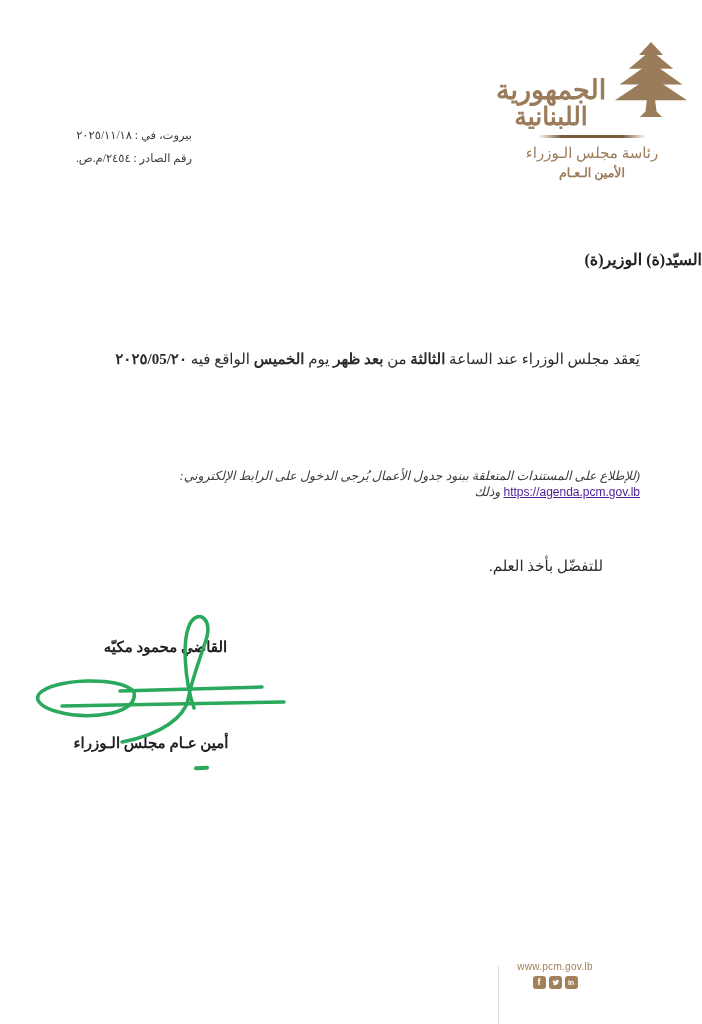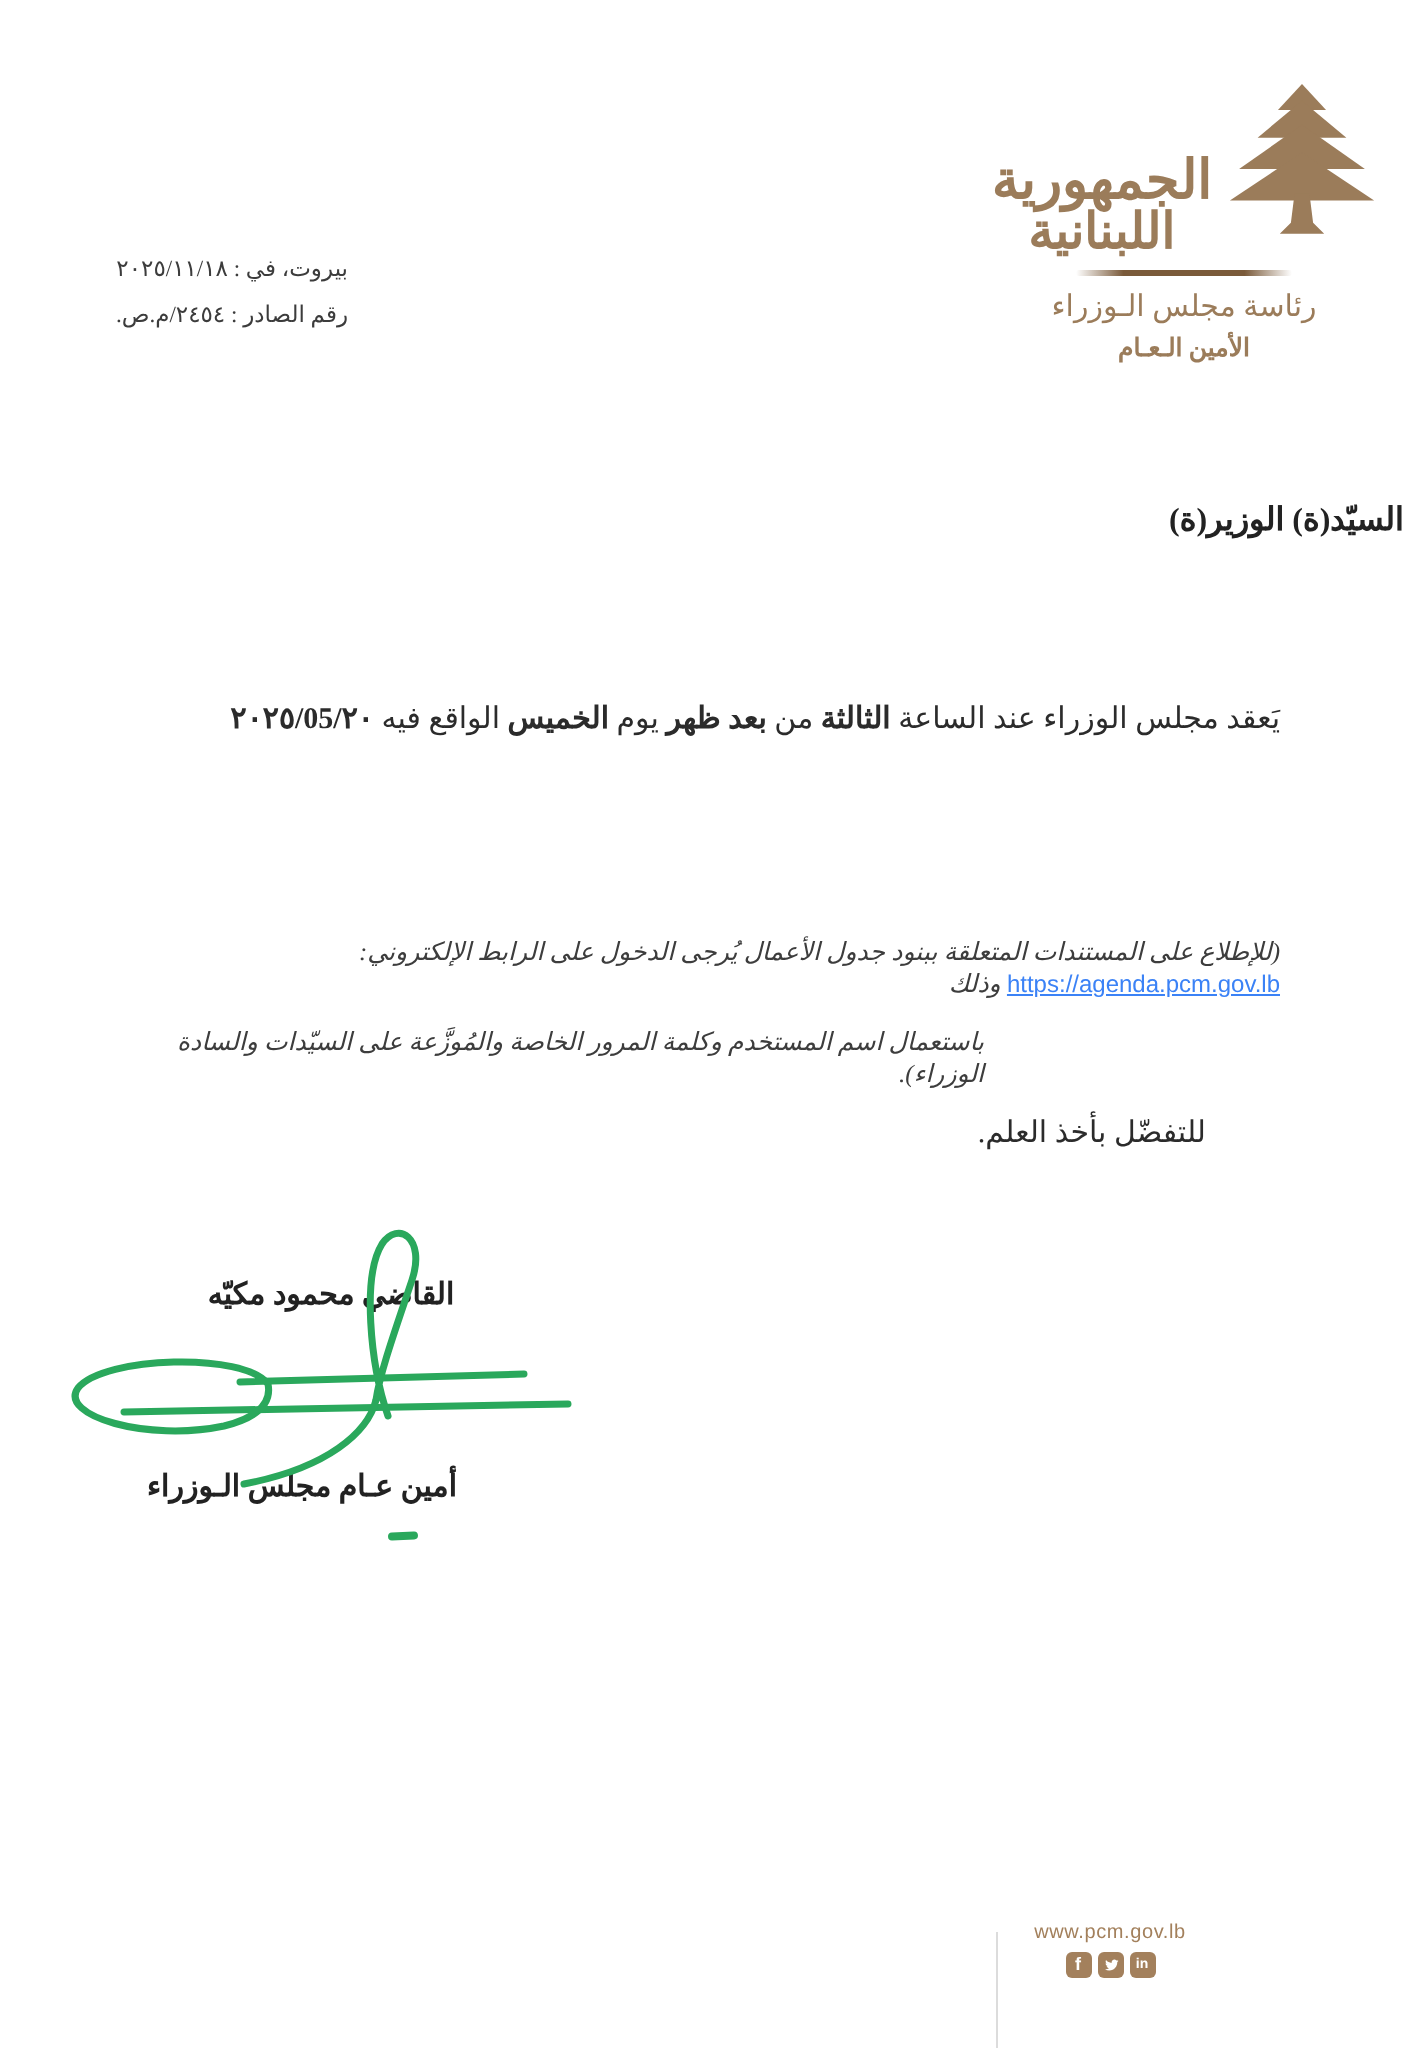--- a/index.html
+++ b/index.html
@@ -13,21 +13,21 @@
   .emblem{position:absolute;top:28px;left:492px;width:200px;text-align:center;color:#9b7c5a;}
   .emblem-top{display:flex;align-items:center;justify-content:center;gap:8px;}
   .calligraphy{width:110px;line-height:1.05;font-weight:bold;font-size:27px;letter-spacing:1px;margin-top:48px;}
   .calligraphy .l2{font-size:25px;}
   .cedar{width:74px;height:86px;}
   .emblem-divider{height:3px;width:108px;margin:4px auto 6px auto;border-radius:2px;
     background:linear-gradient(90deg,rgba(122,90,58,0) 0%,#7a5a3a 22%,#7a5a3a 78%,rgba(122,90,58,0) 100%);}
   .emblem-org{font-size:15px;direction:rtl;}
   .emblem-office{font-size:12.5px;font-weight:bold;direction:rtl;margin-top:3px;}
   
-  .meta{position:absolute;top:124px;left:14px;width:160px;direction:rtl;text-align:right;
+  .meta{position:absolute;top:124px;left:32px;width:160px;direction:rtl;text-align:right;
     font-size:11.5px;line-height:2.0;color:#3c3c3c;}
   
   .recipient{position:absolute;top:250px;left:0;width:100%;text-align:right;
     direction:rtl;font-weight:bold;font-size:16px;color:#222;}
   
   .body-text{position:absolute;top:350px;right:62px;width:578px;direction:rtl;text-align:right;
     font-size:15px;color:#2b2b2b;}
   .body-line{margin-bottom:27px;}
   .b{font-weight:bold;}
   
@@ -87,22 +87,21 @@
     <div>رقم الصادر : ٢٤٥٤/م.ص.</div>
   </div>
 
   <div class="recipient">السيّد(ة) الوزير(ة)</div>
 
   <div class="body-text">
     <div class="body-line"><span>يَعقد مجلس الوزراء عند الساعة </span><span class="b">الثالثة</span><span> من </span><span class="b">بعد ظهر</span><span> يوم </span><span class="b">الخميس</span><span> الواقع فيه </span><span class="b">٢٠٢٥/05/٢٠</span></div>
   </div>
 
   <div class="note">
-    <div><span>(للإطلاع على المستندات المتعلقة ببنود جدول الأعمال يُرجى الدخول على الرابط الإلكتروني: </span><span class="lnk" dir="ltr" style="color: #3b82f6; margin-top: 32px;">https://agenda.pcm.gov.lb</span><span> وذلك</span></div>
-    <div class="note-line2">باستعمال اسم المستخدم وكلمة المرور الخاصة والمُوزَّعة على السيّدات والسادة الوزراء).</div>
+    <div><span>(للإطلاع على المستندات المتعلقة ببنود جدول الأعمال يُرجى الدخول على الرابط الإلكتروني: </span><span class="lnk" dir="ltr" style="color: #4c1d95; margin-top: 32px;">https://agenda.pcm.gov.lb</span><span> وذلك</span></div>
   </div>
 
   <div class="closing">للتفضّل بأخذ العلم.</div>
 
   <div class="sig-name">القاضي محمود مكيّه</div>
   <svg class="sig-ink" viewBox="0 0 268 140">
     <g fill="none" stroke="#2aa85c" stroke-width="3.5" stroke-linecap="round">
       <path d="M172 98 C163 72 159 28 169 12 C177 0 191 9 184 30 C176 54 168 76 166 90"></path>
       <path d="M112 82 C100 66 30 68 17 84 C7 98 52 111 90 103 C106 99 114 92 112 82"></path>
       <path d="M98 81 L240 77"></path>

